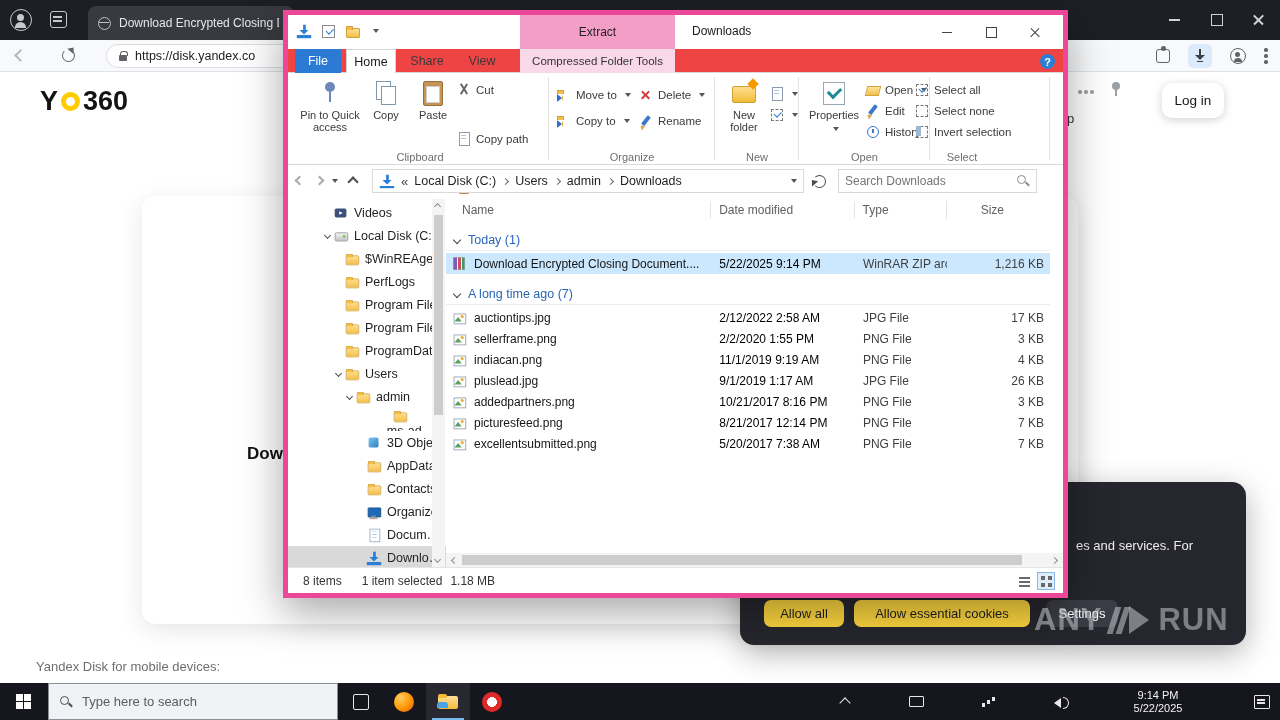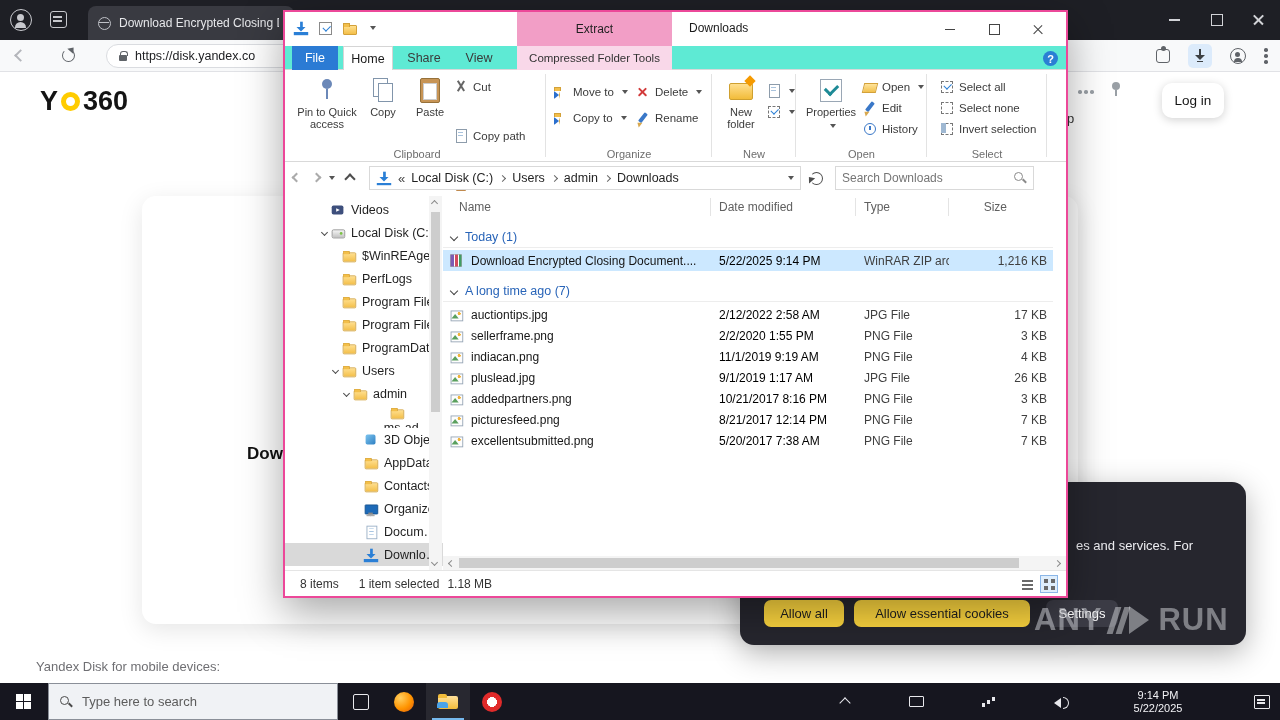--- a/index.html
+++ b/index.html
@@ -70,33 +70,33 @@
   
   .cookie { position:absolute; left:740px; top:482px; width:506px; height:163px; background:#26262e; border-radius:14px; z-index:2; box-shadow:0 8px 30px rgba(0,0,0,.3); }
   .cookie-frag { position:absolute; left:336px; top:56px; font-size:13px; color:#ececf0; white-space:nowrap; }
   .cookie-btn { position:absolute; top:118px; height:27px; border-radius:7px; display:flex; align-items:center; justify-content:center; font-size:13px; }
   .cb-yellow { background:#fdd63f; color:#1e1e1e; font-weight:500; }
   .cb-allow { left:24px; width:80px; }
   .cb-ess { left:114px; width:176px; }
   .cb-settings { left:306px; width:72px; background:#3c3c46; color:#fff; }
 
   
-  .explorer { position:absolute; left:283px; top:10px; width:785px; height:588px; background:#fff; border:2px solid #ec4899; z-index:3; box-shadow:0 14px 40px rgba(0,0,0,.35); font-size:12px; color:#222; }
+  .explorer { position:absolute; left:283px; top:10px; width:785px; height:588px; background:#fff; border:5px solid #ec4899; z-index:3; box-shadow:0 14px 40px rgba(0,0,0,.35); font-size:12px; color:#222; }
   .ex-titlebar { position:absolute; left:0; top:0; right:0; height:34px; background:#fff; }
   .qat { position:absolute; left:8px; top:8px; display:flex; align-items:center; gap:10px; }
   .ex-title { position:absolute; left:404px; top:9px; font-size:12px; color:#1a1a1a; }
   .extract-hdr { position:absolute; left:232px; top:0; width:155px; height:34px; background:#f29ec6; display:flex; align-items:center; justify-content:center; font-size:12px; color:#1f1f1f; }
   .ex-winctl { position:absolute; right:6px; top:0; height:34px; display:flex; }
   .exc { width:44px; height:34px; position:relative; }
   .exc.min::before { content:""; position:absolute; left:17px; top:17px; width:10px; height:1.4px; background:#444; }
   .exc.max::before { content:""; position:absolute; left:17px; top:12px; width:9px; height:9px; border:1.2px solid #444; }
   .exc.close::before, .exc.close::after { content:""; position:absolute; left:16px; top:16.5px; width:12px; height:1.4px; background:#444; }
   .exc.close::before { transform:rotate(45deg); } .exc.close::after { transform:rotate(-45deg); }
 
-  .ex-tabs { position:absolute; left:0; top:34px; right:0; height:24px; background:#5eead4; border-bottom:1px solid #d9d9d9; }
+  .ex-tabs { position:absolute; left:0; top:34px; right:0; height:24px; background:#ef4444; border-bottom:1px solid #d9d9d9; }
   .extab { position:absolute; top:0; height:24px; display:flex; align-items:center; justify-content:center; font-size:12.5px; color:#3a3a3a; }
   .extab.file { left:7px; width:46px; background:#2b7bd4; color:#fff; }
   .extab.home { left:58px; width:50px; background:#fff; border:1px solid #d5d5d5; border-bottom:none; color:#1a1a1a; }
   .extab.share { left:113px; width:52px; }
   .extab.view { left:170px; width:48px; }
   .extab.cft { left:232px; width:155px; background:#f9d8e9; color:#333; font-size:11.5px; }
   .ex-help { position:absolute; right:8px; top:5px; width:15px; height:15px; border-radius:50%; background:#2a7fd4; color:#fff; font-size:11px; font-weight:700; display:flex; align-items:center; justify-content:center; }
 
   .ribbon { position:absolute; left:0; top:58px; right:0; height:92px; background:#fff; border-bottom:1px solid #d9d9d9; }
   .rsep { position:absolute; top:4px; bottom:4px; width:1px; background:#e3e3e3; }
@@ -468,21 +468,21 @@
           </div>
           <div class="srow">
             <span class="ri ri-hist"></span>
             <span>History</span>
           </div>
         </div>
         <div class="glab">Open</div>
       </div>
       <div class="rsep" style="left:641px;"></div>
 
-      <div class="rgroup" style="left:644px;width:116px;">
+      <div class="rgroup" style="left:616px;width:116px;">
         <div class="smallcol" style="left:10px;top:6px;">
           <div class="srow">
             <span class="ri ri-sel ri-selall"></span>
             <span>Select all</span>
           </div>
           <div class="srow">
             <span class="ri ri-sel"></span>
             <span>Select none</span>
           </div>
           <div class="srow">

